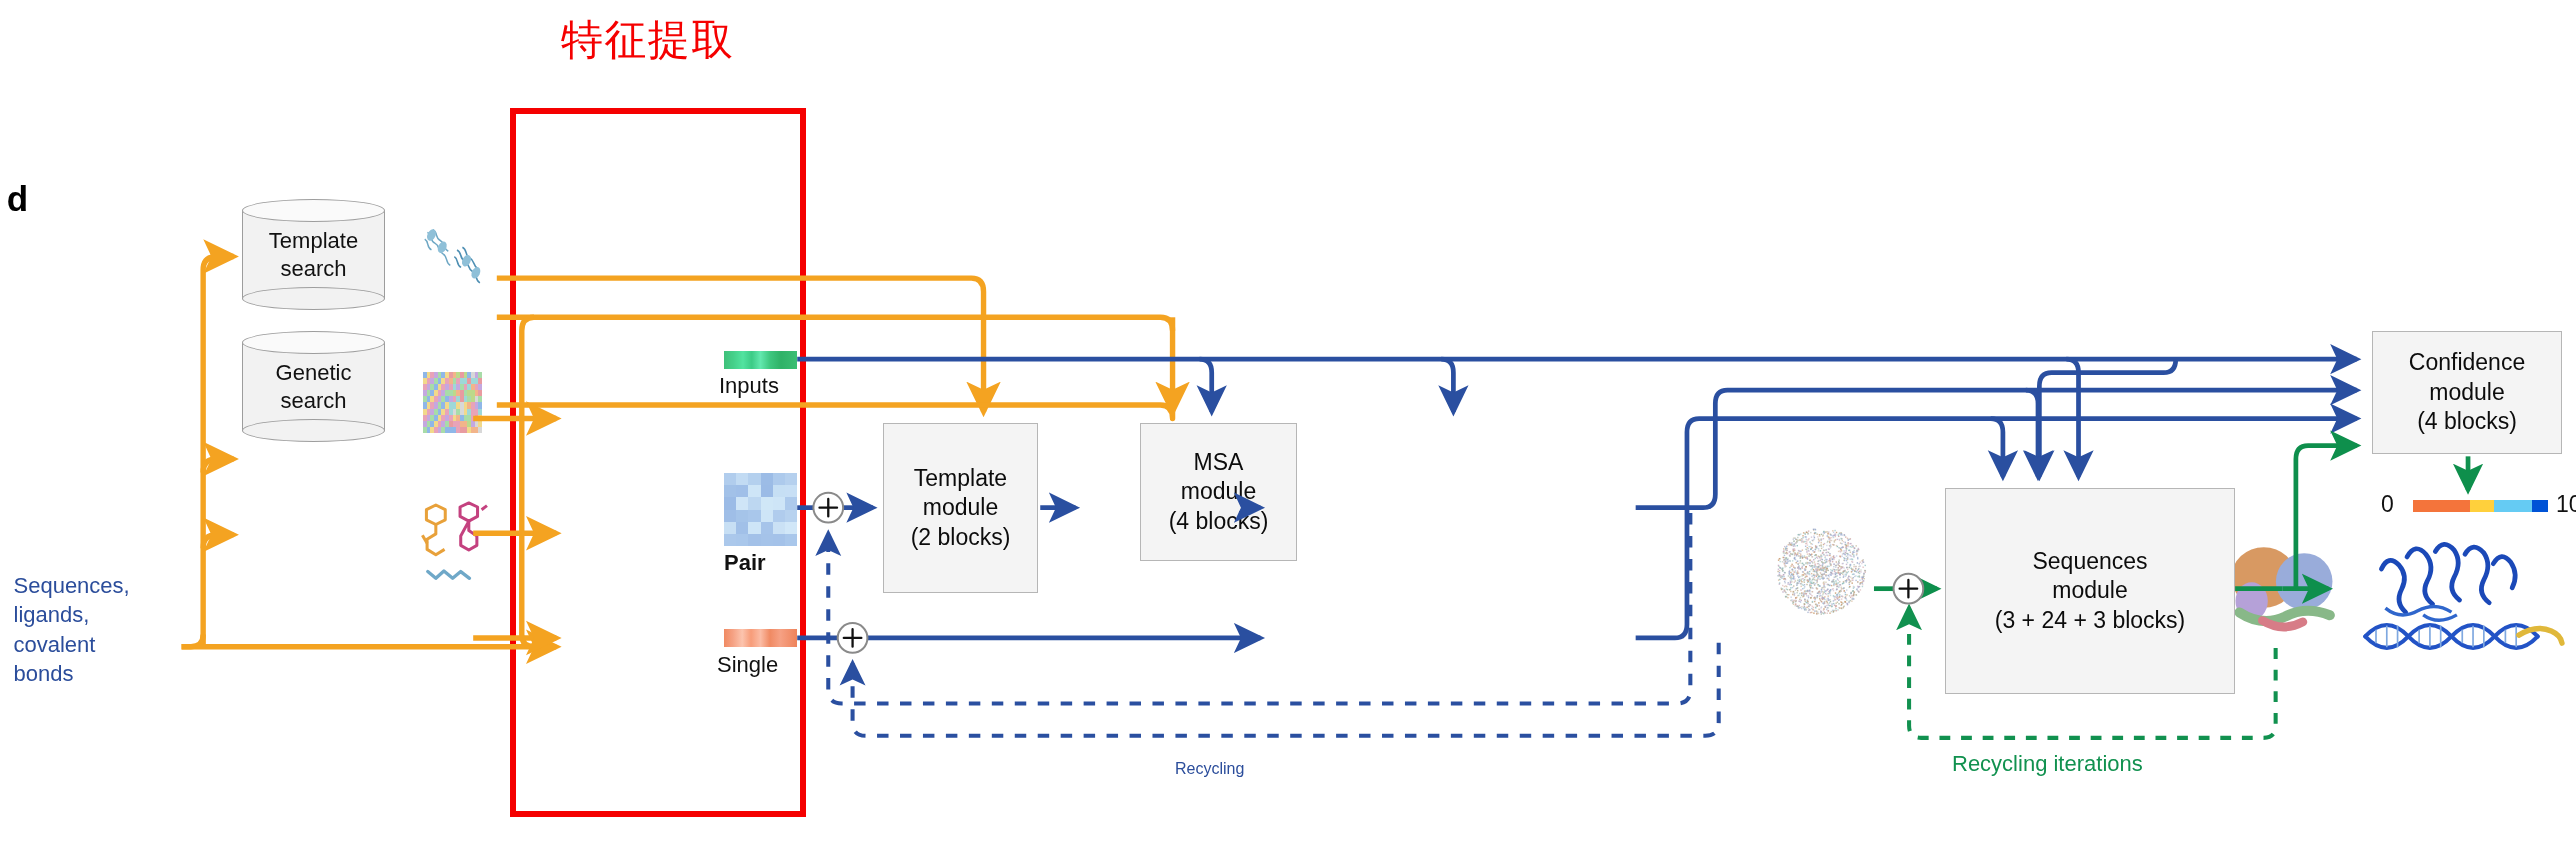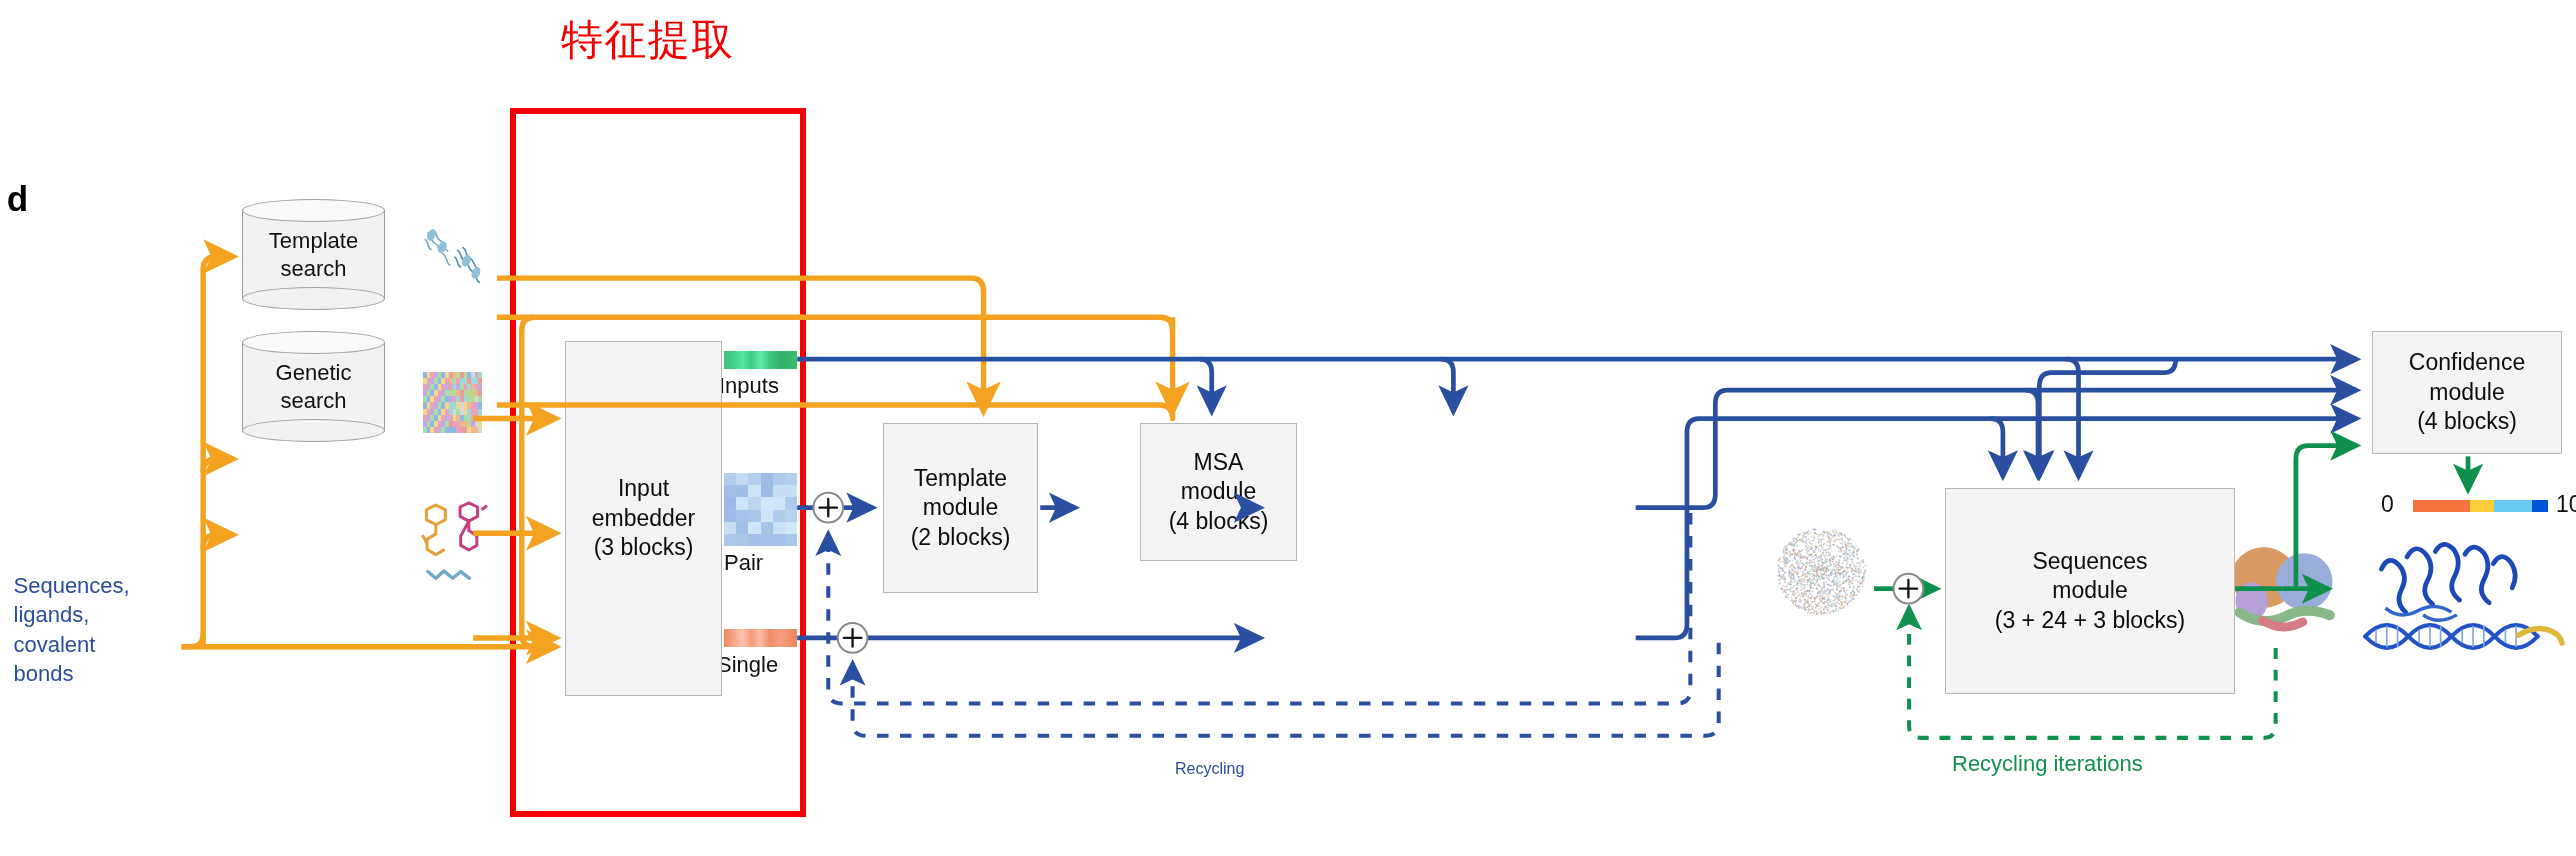--- a/index.html
+++ b/index.html
@@ -1891,32 +1891,25 @@
       <i style="background: rgb(166, 196, 234);"></i>
       <i style="background: rgb(202, 225, 245);"></i>
       <i style="background: rgb(209, 231, 248);"></i>
       <i style="background: rgb(171, 200, 235);"></i>
       <i style="background: rgb(169, 199, 235);"></i>
       <i style="background: rgb(163, 193, 232);"></i>
       <i style="background: rgb(165, 195, 233);"></i>
       <i style="background: rgb(164, 194, 233);"></i>
       <i style="background: rgb(169, 199, 235);"></i>
     </div>
-  <div class="abs txt" style="left:724px;top:550px;">Pair</div>
+  <div class="abs txt" style="left:724px;top:550px;font-weight:bold;">Pair</div>
 
   <div class="strip single-strip"></div>
   <div class="abs txt" style="left:717px;top:652px;">Single</div>
 
-  <div class="abs mbox" style="left:565px;top:341px;width:157px;height:355px;">
-    <div>
-      <span>Input</span>
-      <span>embedder</span>
-      <span>(3 blocks)</span>
-    </div>
-  </div>
 
   <div class="abs mbox" style="left:883px;top:423px;width:155px;height:170px;">
     <div>
       <span>Template</span>
       <span>module</span>
       <span>(2 blocks)</span>
     </div>
   </div>
 
   <div class="abs mbox" style="left:1140px;top:423px;width:157px;height:138px;">

